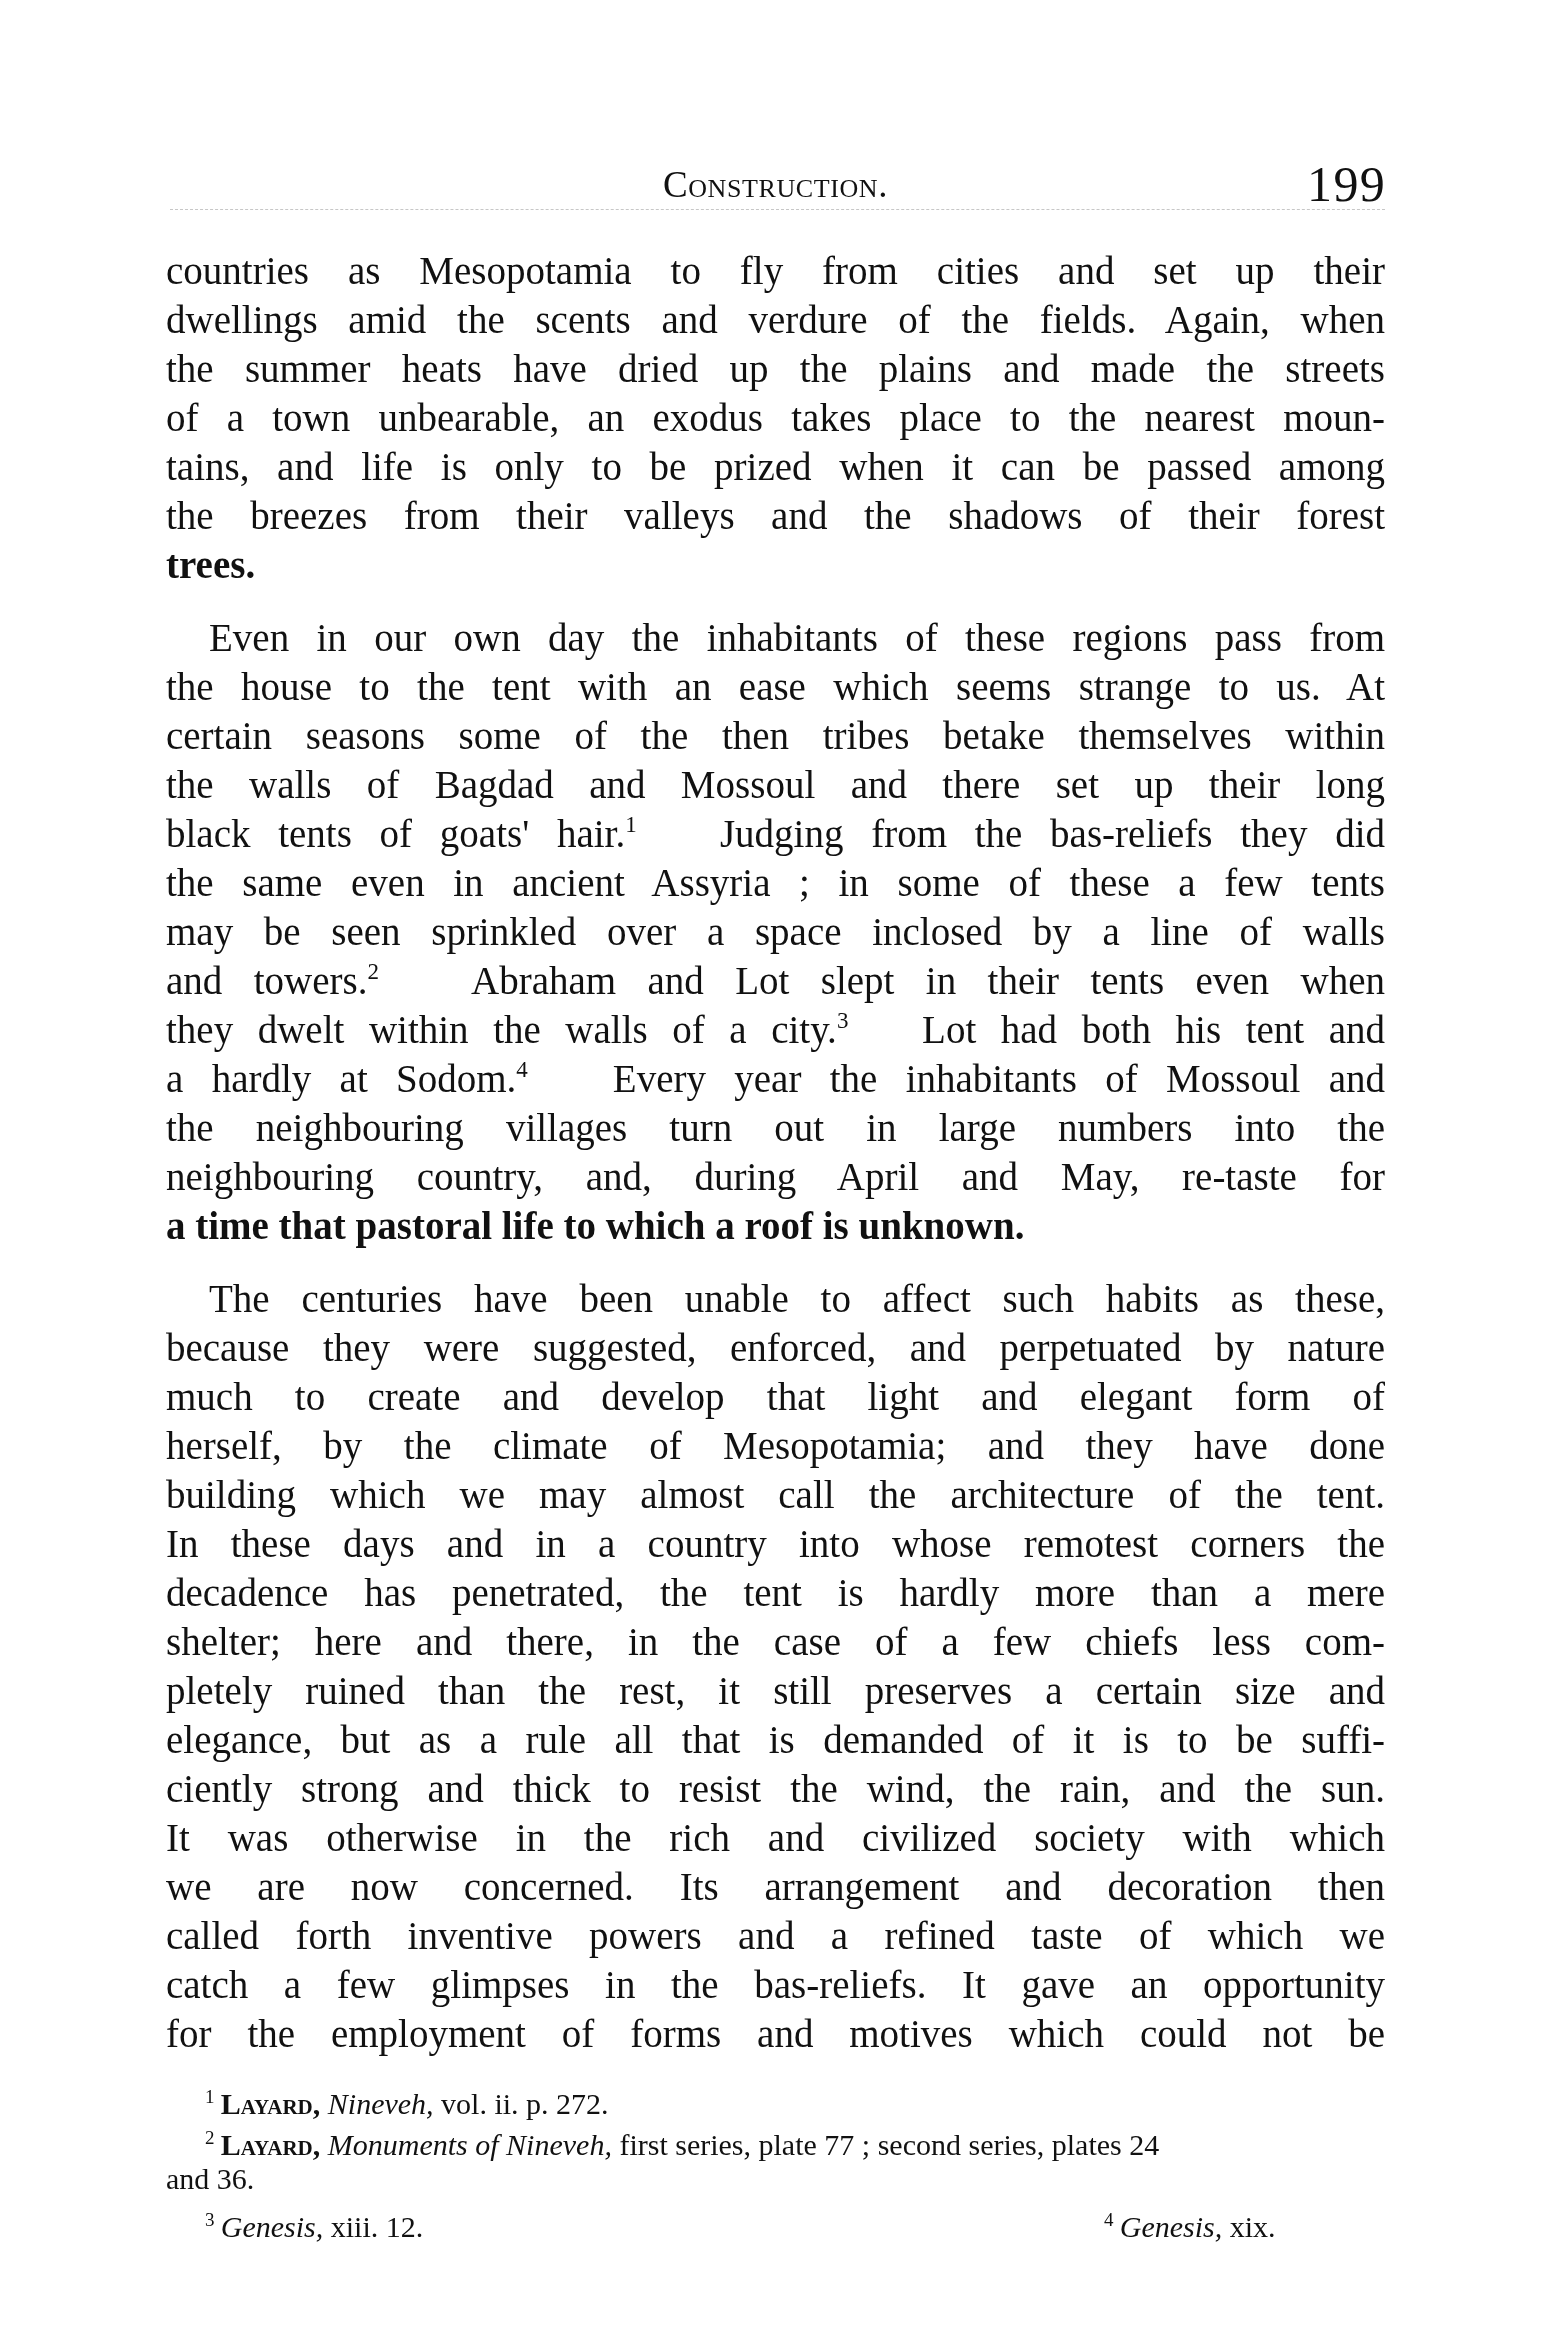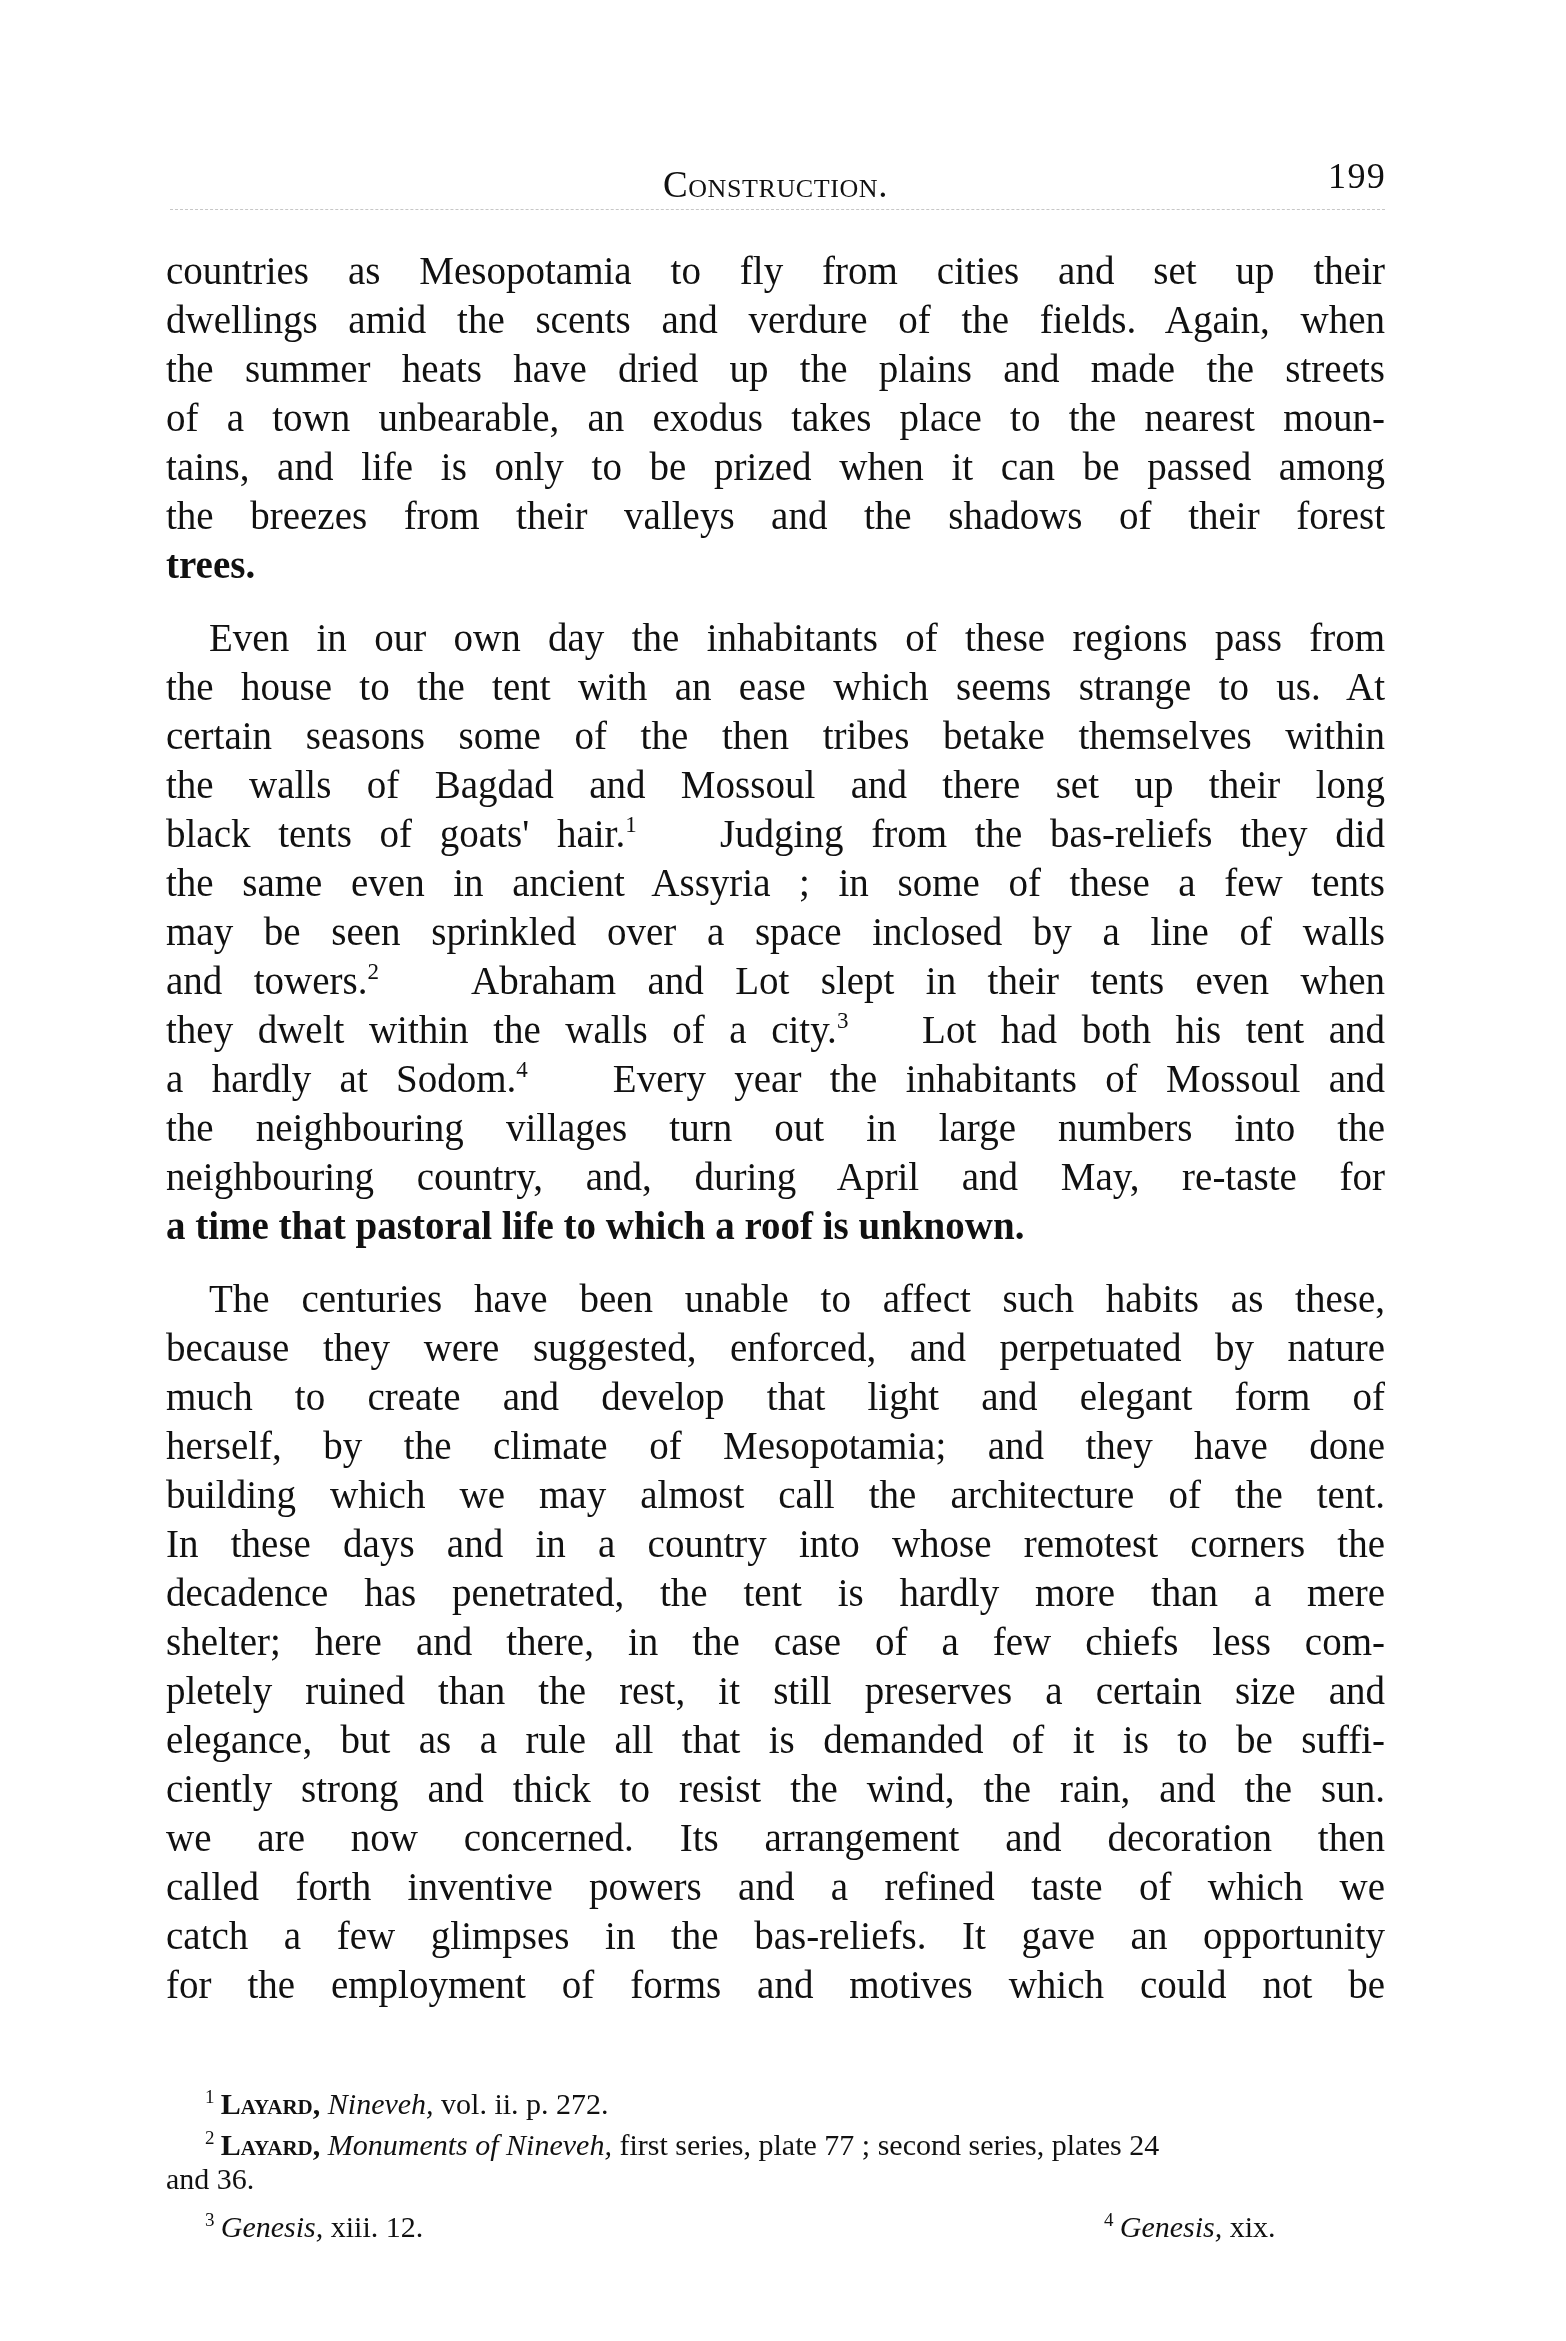--- a/index.html
+++ b/index.html
@@ -29,21 +29,21 @@
       top: 22px;
       text-align: center;
       font-size: 37px;
       letter-spacing: 0.6px;
       font-variant: small-caps;
     }
     .page-number {
       position: absolute;
       right: 0;
       top: 14px;
-      font-size: 36px;
+      font-size: 50px;
       letter-spacing: 1.3px;
     }
     .head-rule {
       position: absolute;
       left: 170px;
       top: 209px;
       width: 1215px;
       height: 0;
       border-top: 1.9px dashed #9a9a9a;
       opacity: 0.55;
@@ -148,20 +148,21 @@
   <span class="line">because they were suggested, enforced, and perpetuated by nature</span>
   <span class="line">much to create and develop that light and elegant form of</span>
   <span class="line">herself, by the climate of Mesopotamia; and they have done</span>
   <span class="line">building which we may almost call the architecture of the tent.</span>
   <span class="line">In these days and in a country into whose remotest corners the</span>
   <span class="line">decadence has penetrated, the tent is hardly more than a mere</span>
   <span class="line">shelter; here and there, in the case of a few chiefs less com-</span>
   <span class="line">pletely ruined than the rest, it still preserves a certain size and</span>
   <span class="line">elegance, but as a rule all that is demanded of it is to be suffi-</span>
   <span class="line">ciently strong and thick to resist the wind, the rain, and the sun.</span>
+  <span class="line">It was otherwise in the rich and civilized society with which</span>
   <span class="line">we are now concerned.  Its arrangement and decoration then</span>
   <span class="line">called forth inventive powers and a refined taste of which we</span>
   <span class="line">catch a few glimpses in the bas-reliefs.  It gave an opportunity</span>
   <span class="line">for the employment of forms and motives which could not be</span>
 </div>
 
 <div class="footnotes">
   <div class="fn-line indent">
     <span class="fn-mark">1</span><span class="sc">Layard,</span> <span class="it">Nineveh,</span> <span>vol. ii. p. 272.</span>
   </div>

